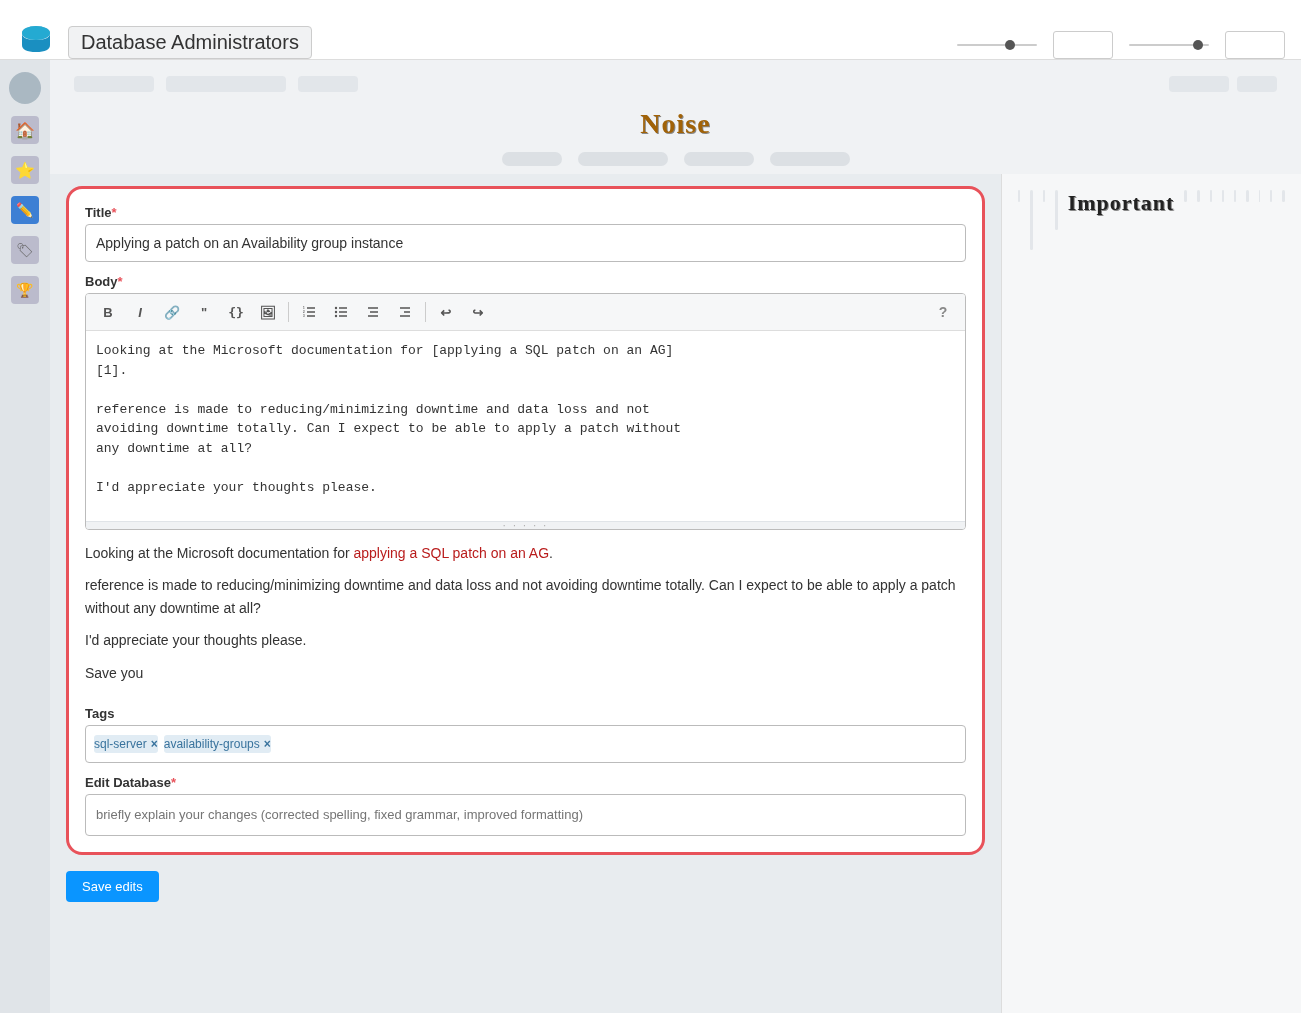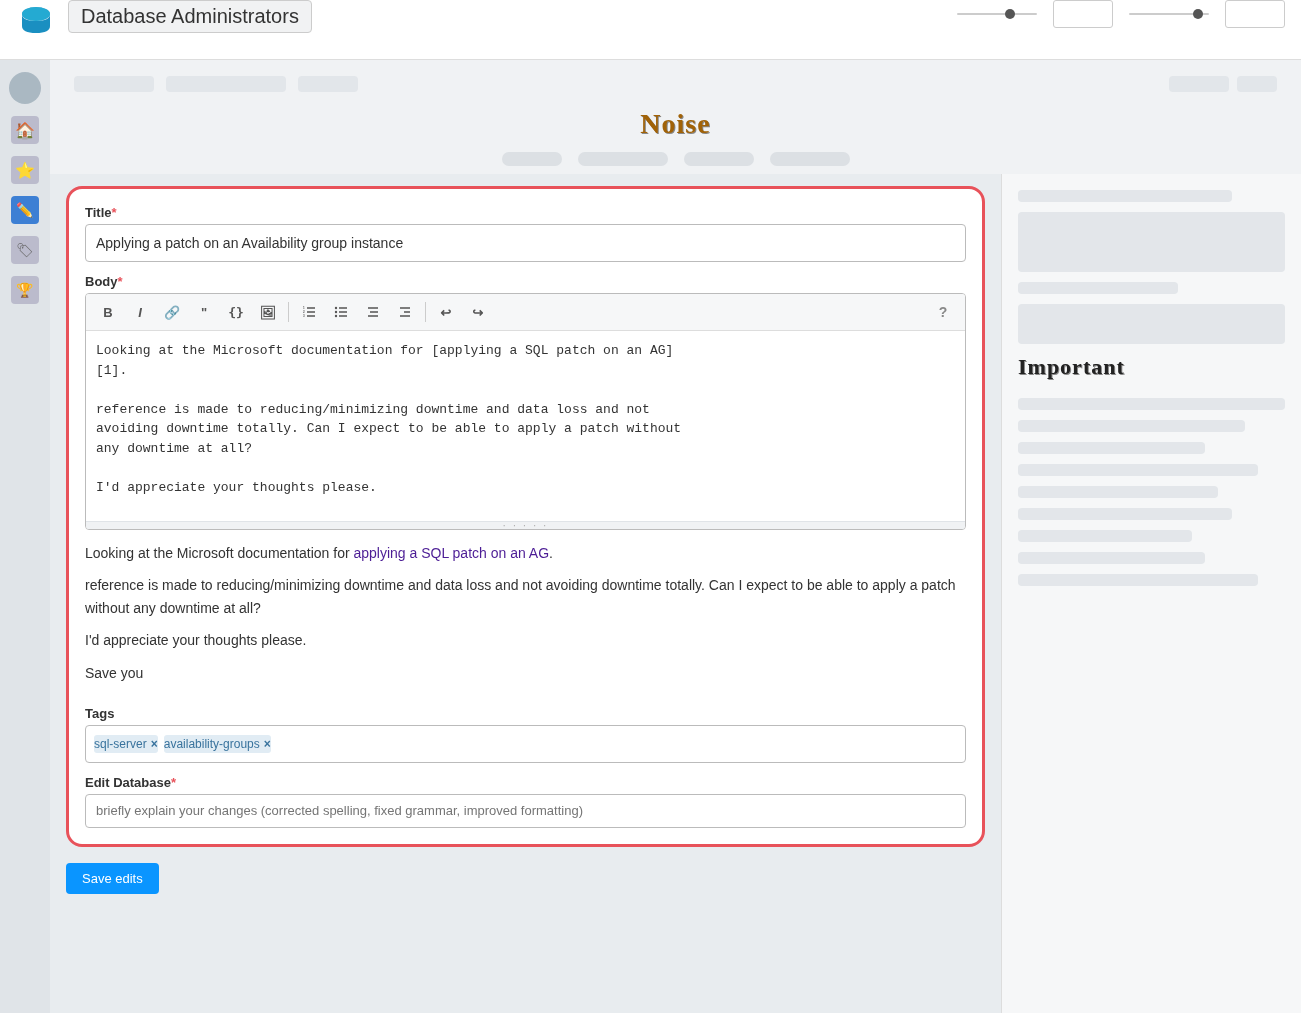--- a/index.html
+++ b/index.html
@@ -11,21 +11,21 @@
       overflow: hidden;
       position: relative;
     }
 
     
     .header {
       background: #fff;
       border-bottom: 1px solid #ddd;
       height: 60px;
       display: flex;
-      align-items: flex-start;
+      align-items: flex-end;
       padding: 0 16px;
       position: relative;
     }
     .header-logo {
       width: 40px;
       height: 40px;
       margin-right: 12px;
     }
     .header-title {
       font-size: 20px;
@@ -179,21 +179,21 @@
     
     .right-sidebar {
       width: 300px;
       background: #f6f7f8;
       border-left: 1px solid #ddd;
       padding: 16px;
       overflow-y: auto;
     }
     .right-sidebar-blurred {
       display: flex;
-      flex-direction: column;
+      flex-direction: row;
       gap: 10px;
     }
     .right-sidebar-title {
       font-size: 22px;
       font-weight: 900;
       color: #222;
       font-family: 'Georgia', serif;
       letter-spacing: 1px;
       margin-bottom: 8px;
       text-shadow: 1px 1px 0 #888;
@@ -307,21 +307,21 @@
     
     .body-preview {
       font-size: 14px;
       color: #333;
       line-height: 1.6;
     }
     .body-preview p {
       margin-bottom: 10px;
     }
     .body-preview a {
-      color: #4c1d95;
+      color: #b91c1c;
       text-decoration: none;
     }
 
     
     .tags-container {
       border: 1px solid #bbb;
       border-radius: 4px;
       padding: 6px 8px;
       display: flex;
       flex-wrap: wrap;
@@ -344,21 +344,21 @@
       cursor: pointer;
       color: #39739d;
       font-size: 12px;
       font-weight: bold;
       line-height: 1;
     }
 
     
     .edit-summary-input {
       width: 100%;
-      height: 34px;
+      height: 42px;
       border: 1px solid #bbb;
       border-radius: 4px;
       padding: 8px 10px;
       font-size: 13px;
       color: #999;
       background: #fff;
     }
 
     
     .submit-area {

